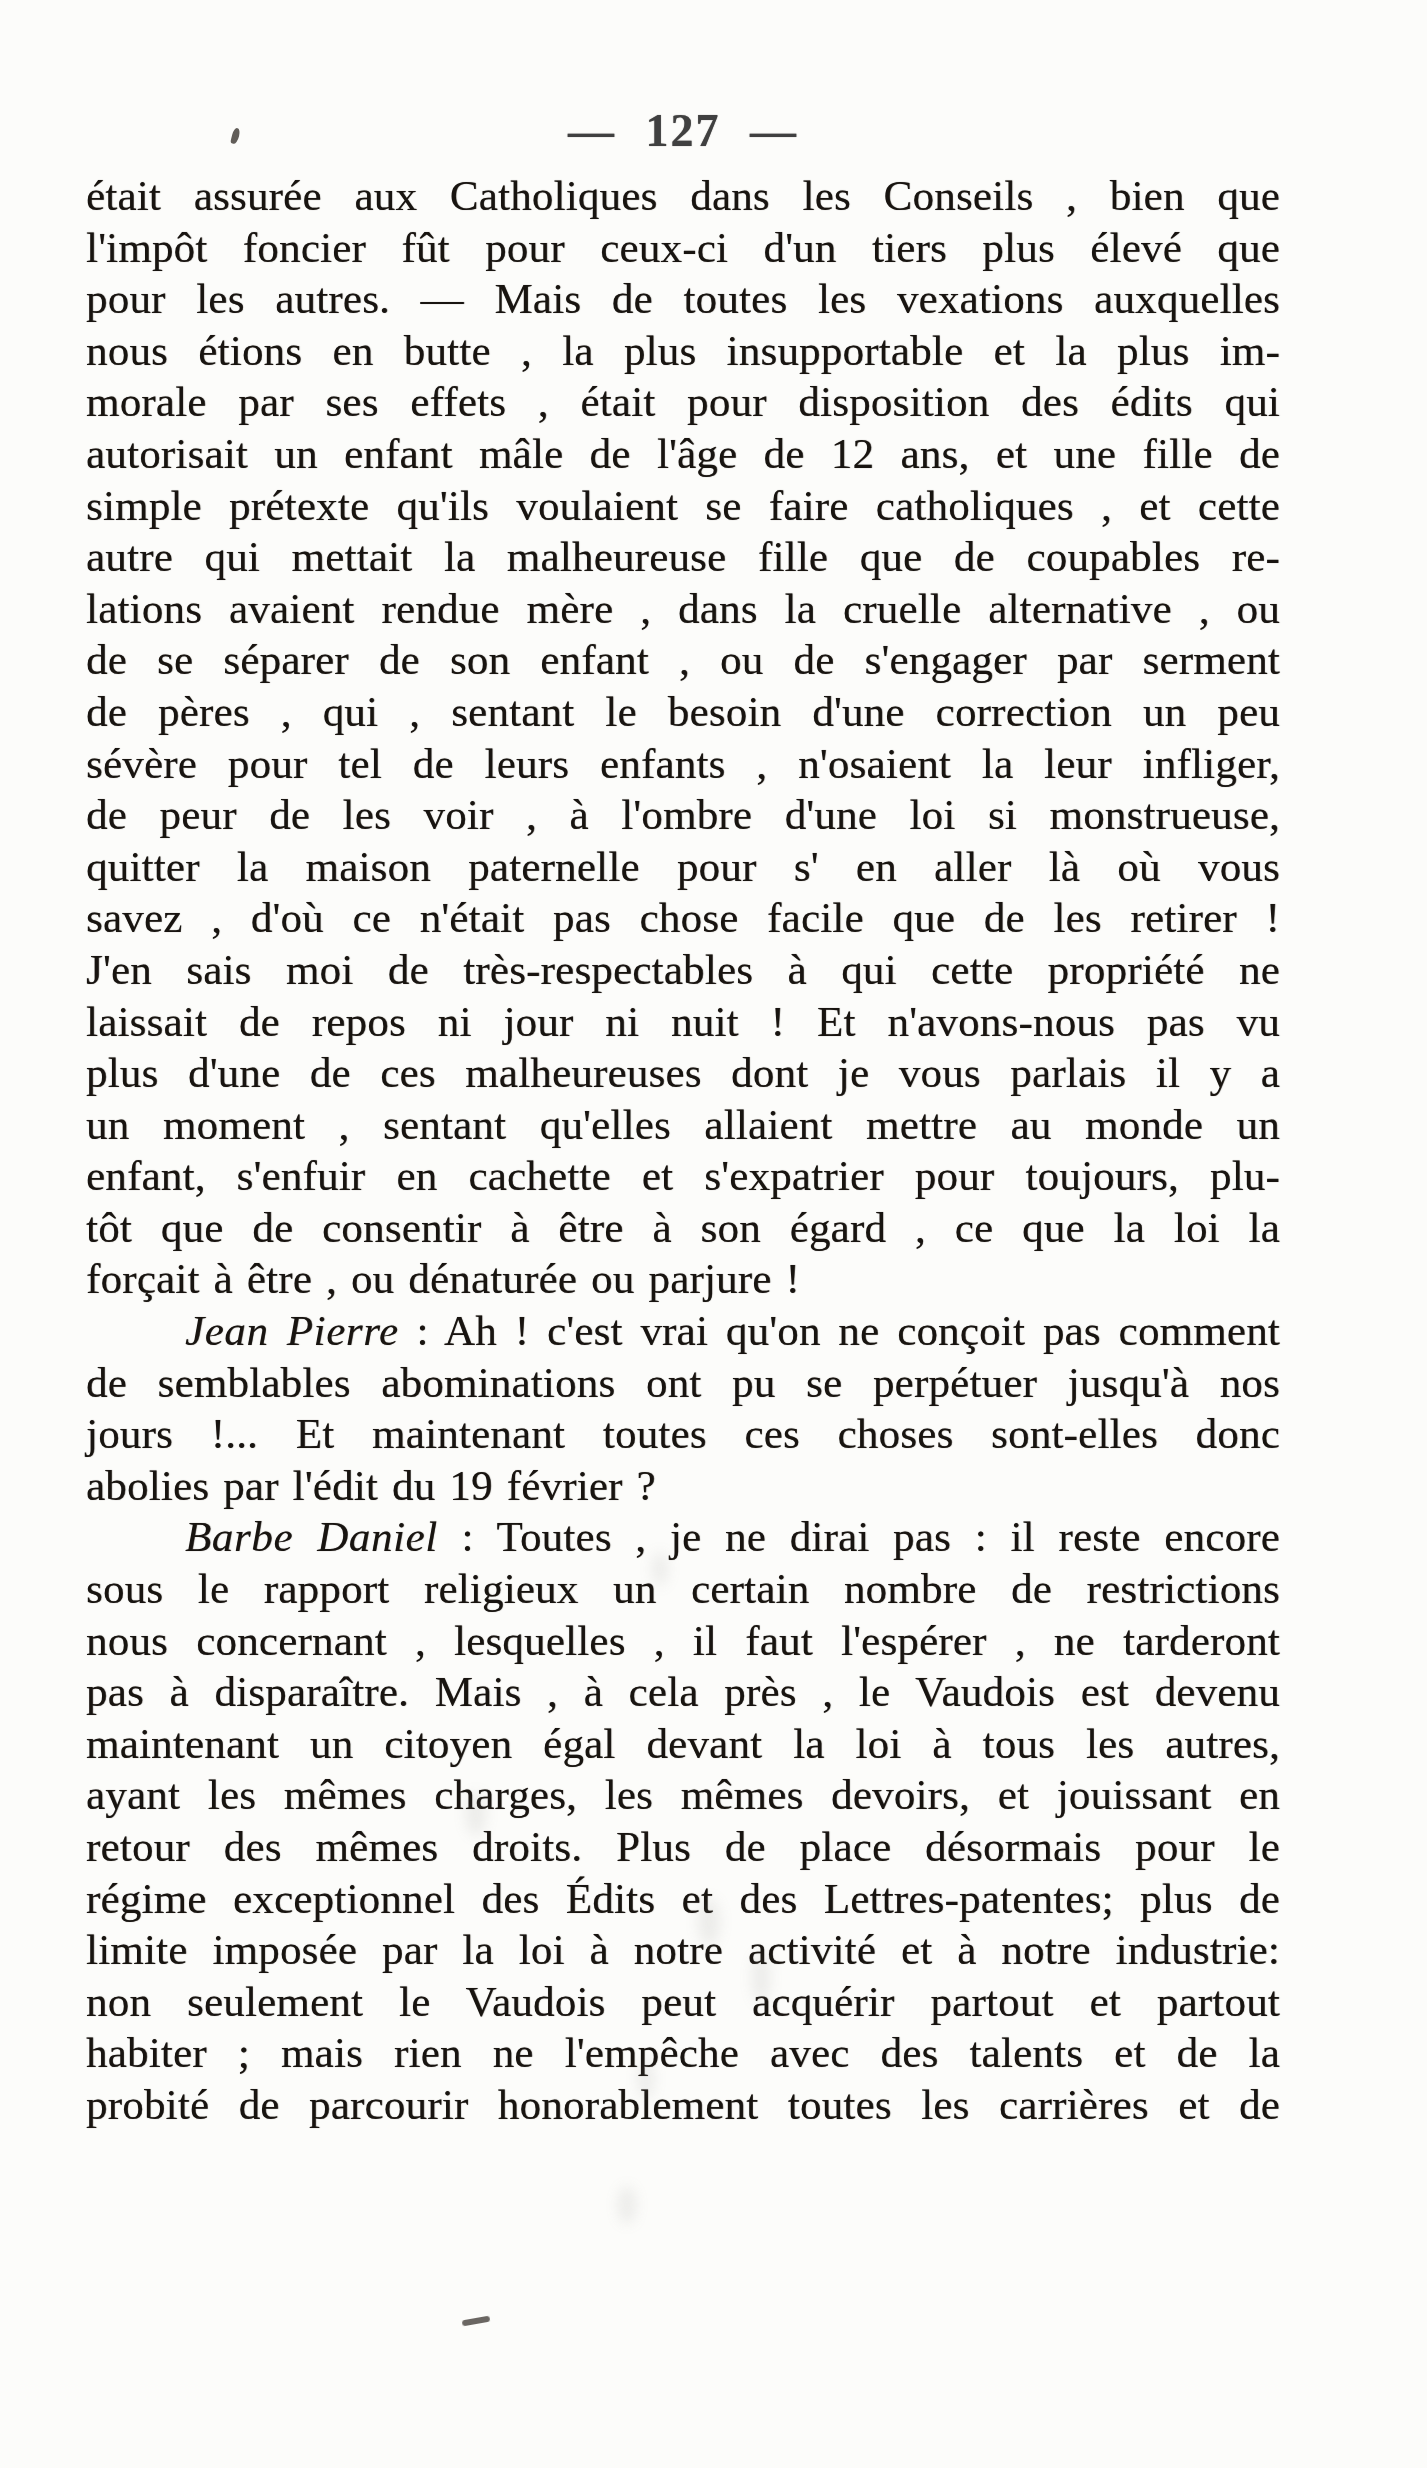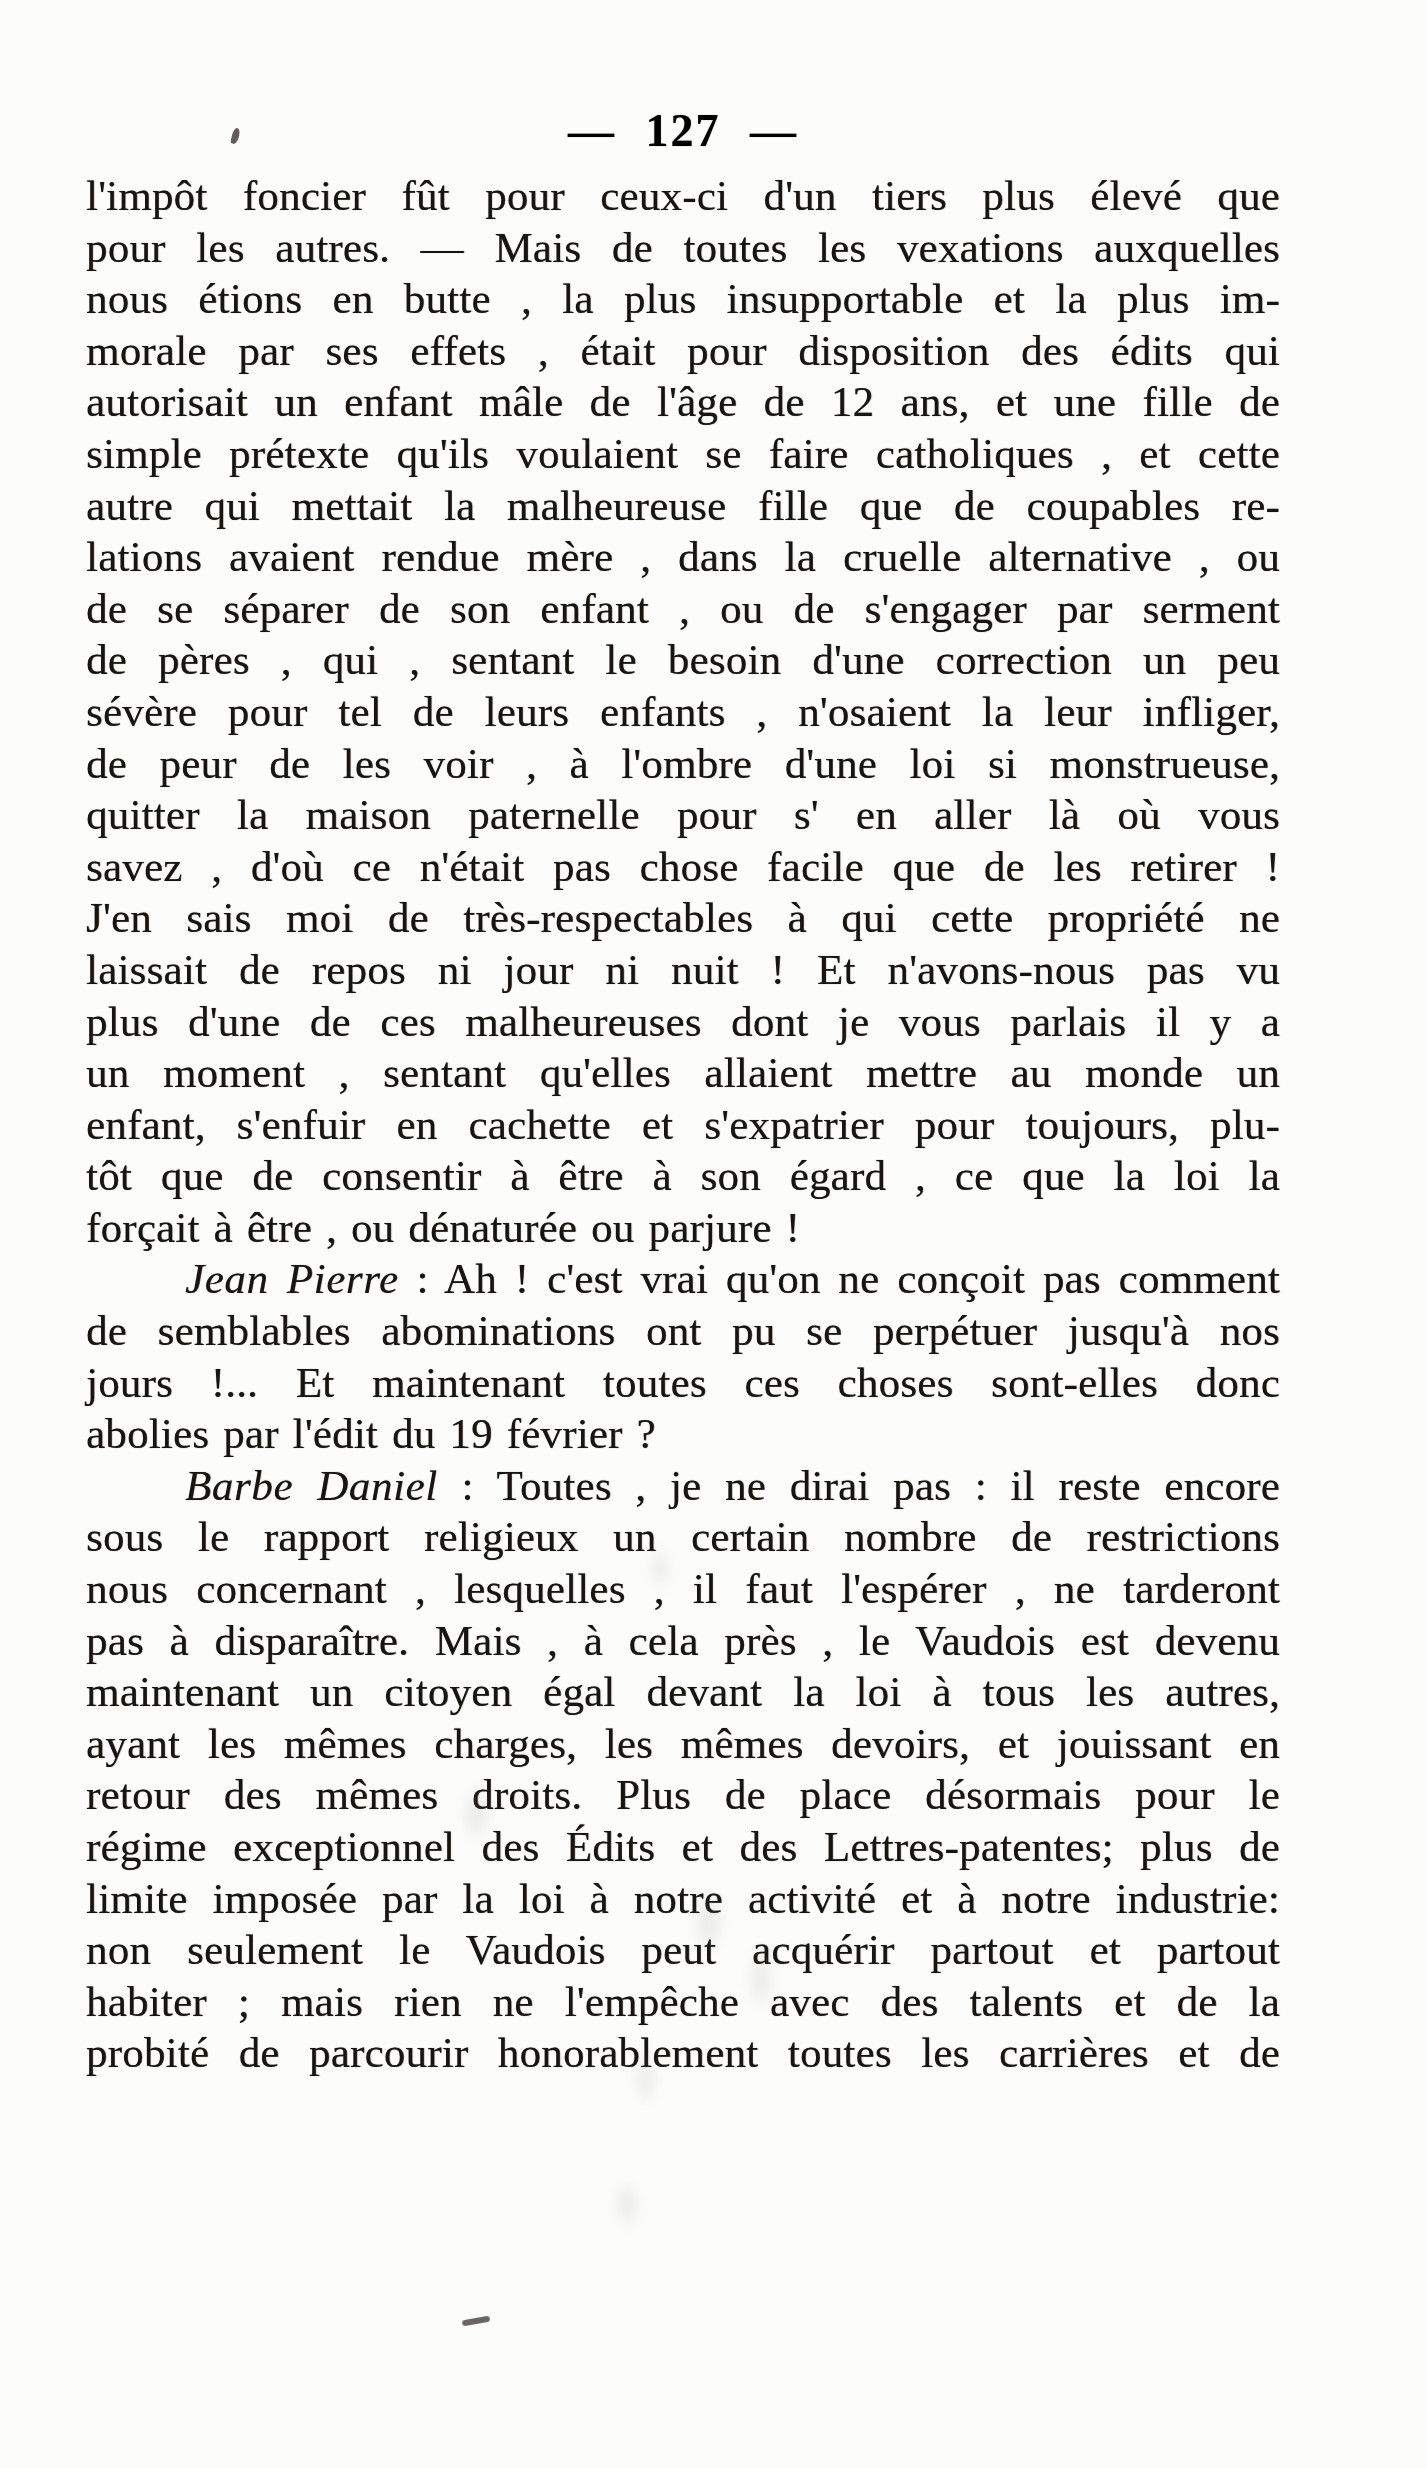--- a/index.html
+++ b/index.html
@@ -15,21 +15,21 @@
     color:#181512;
   }
   .page-header{
     position:absolute;
     top:104px;left:86px;width:1194px;
     text-align:center;
     font-size:46px;
     font-weight:bold;
     letter-spacing:2px;
     word-spacing:16px;
-    color:#000000;
+    color:#404040;
     text-shadow:0 0 1px rgba(20,16,12,.55);
   }
   .text-column{
     position:absolute;
     top:170px;left:86px;width:1194px;
   }
   .line{
     font-size:43px;
     line-height:51.6px;
     height:51.6px;
@@ -82,20 +82,21 @@
 </head>
 <body>
 
 <div class="page">
 
   <div class="page-header">— 127 —</div>
 
   <span class="artifact artifact-comma"></span>
 
   <div class="text-column">
+    <div class="line">était assurée aux Catholiques dans les Conseils , bien que</div>
     <div class="line">l'impôt foncier fût pour ceux-ci d'un tiers plus élevé que</div>
     <div class="line">pour les autres. — Mais de toutes les vexations auxquelles</div>
     <div class="line">nous étions en butte , la plus insupportable et la plus im-</div>
     <div class="line">morale par ses effets , était pour disposition des édits qui</div>
     <div class="line">autorisait un enfant mâle de l'âge de 12 ans, et une fille de</div>
     <div class="line">simple prétexte qu'ils voulaient se faire catholiques , et cette</div>
     <div class="line">autre qui mettait la malheureuse fille que de coupables re-</div>
     <div class="line">lations avaient rendue mère , dans la cruelle alternative , ou</div>
     <div class="line">de se séparer de son enfant , ou de s'engager par serment</div>
     <div class="line">de pères , qui , sentant le besoin d'une correction un peu</div>

